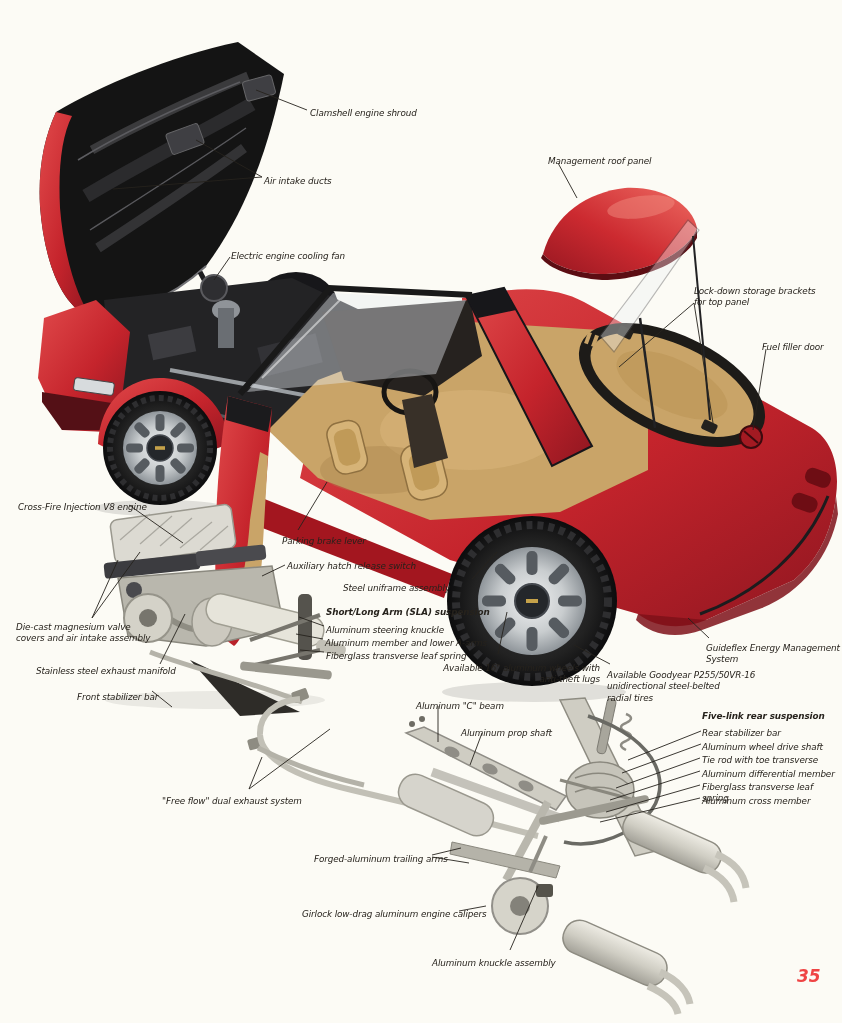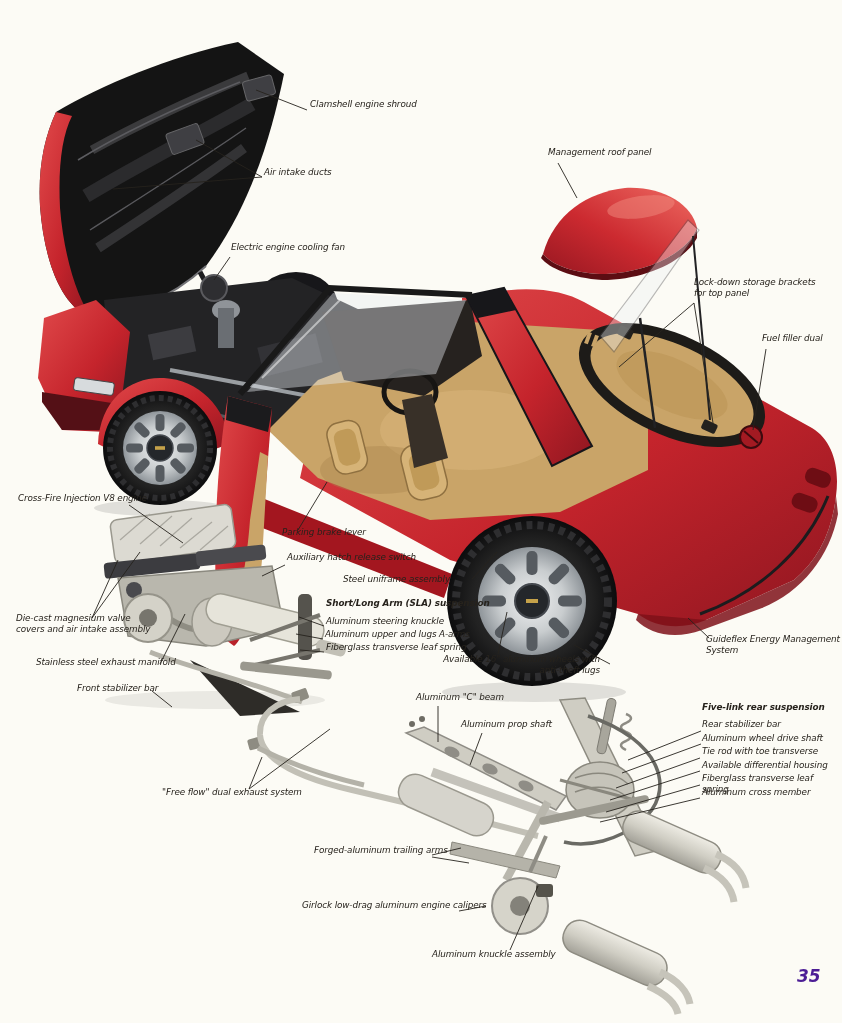--- a/index.html
+++ b/index.html
@@ -6,20 +6,21 @@
   .page{
     position:relative;width:842px;height:1023px;overflow:hidden;
     background:#fcfbf5;font-family:"DejaVu Sans",sans-serif;
   }
   .art{position:absolute;left:0;top:0;width:842px;height:1023px;}
   .label{
     position:absolute;z-index:3;
     font:italic 8.8px "DejaVu Sans",sans-serif;
     color:#26221c;letter-spacing:-0.1px;line-height:1.3;
     white-space:pre-line;
+    margin-top:9px;
   }
   .hdr{font-weight:bold;}
   .alignR{text-align:right;}
   
   #lbl-clamshell{left:310px;top:99px}
   #lbl-air-intake{left:264px;top:167px}
   #lbl-cooling-fan{left:231px;top:242px}
   #lbl-roof-panel{left:548px;top:147px}
   #lbl-lockdown{left:694px;top:277px}
   #lbl-fuel-door{left:762px;top:333px}
@@ -45,21 +46,21 @@
   #lbl-tie-rod{left:702px;top:746px}
   #lbl-diff-housing{left:702px;top:759.5px}
   #lbl-leaf-rear{left:702px;top:773px}
   #lbl-cross-member{left:702px;top:786.5px}
   #lbl-free-flow{left:162px;top:787px}
   #lbl-trailing-arms{left:314px;top:845px}
   #lbl-girlock{left:302px;top:900px}
   #lbl-knuckle-asm{left:432px;top:949px}
   #page-number{
     position:absolute;left:797px;top:966px;z-index:3;
-    font:italic bold 17px "DejaVu Sans",sans-serif;color:#4c1d95;
+    font:italic bold 17px "DejaVu Sans",sans-serif;color:#ef4444;
   }
 </style>
 </head>
 <body>
 
 <div class="page">
 
 <svg class="art" viewBox="0 0 842 1023" xmlns="http://www.w3.org/2000/svg">
   <defs>
     <linearGradient id="gRed" x1="0" y1="0" x2="1" y2="1">
@@ -337,44 +338,47 @@
     <line x1="510" y1="950" x2="538" y2="886"></line>
   </g>
 </svg>
 
   <div class="label" id="lbl-clamshell">Clamshell engine shroud</div>
   <div class="label" id="lbl-air-intake">Air intake ducts</div>
   <div class="label" id="lbl-cooling-fan">Electric engine cooling fan</div>
   <div class="label" id="lbl-roof-panel">Management roof panel</div>
   <div class="label" id="lbl-lockdown">Lock-down storage brackets
 for top panel</div>
-  <div class="label" id="lbl-fuel-door">Fuel filler dual</div>
+  <div class="label" id="lbl-fuel-door">Fuel filler door</div>
   <div class="label" id="lbl-crossfire">Cross-Fire Injection V8 engine</div>
   <div class="label" id="lbl-diecast">Die-cast magnesium valve
 covers and air intake assembly</div>
   <div class="label" id="lbl-stainless">Stainless steel exhaust manifold</div>
   <div class="label" id="lbl-front-stab">Front stabilizer bar</div>
   <div class="label" id="lbl-parking-brake">Parking brake lever</div>
   <div class="label" id="lbl-aux-hatch">Auxiliary hatch release switch</div>
   <div class="label" id="lbl-uniframe">Steel uniframe assembly</div>
   <div class="label hdr" id="lbl-sla-header">Short/Long Arm (SLA) suspension</div>
   <div class="label" id="lbl-steering-knuckle">Aluminum steering knuckle</div>
-  <div class="label" id="lbl-a-arms">Aluminum upper and lugs A-arms</div>
+  <div class="label" id="lbl-a-arms">Aluminum member and lower A-arms</div>
   <div class="label" id="lbl-leaf-front">Fiberglass transverse leaf spring</div>
   <div class="label alignR" id="lbl-wheels16">Available 16" aluminum wheels with
 anti-theft lugs</div>
+  <div class="label" id="lbl-goodyear">Available Goodyear P255/50VR-16
+unidirectional steel-belted
+radial tires</div>
   <div class="label" id="lbl-guideflex">Guideflex Energy Management
 System</div>
   <div class="label" id="lbl-c-beam">Aluminum "C" beam</div>
   <div class="label" id="lbl-prop-shaft">Aluminum prop shaft</div>
   <div class="label hdr" id="lbl-fivelink-header">Five-link rear suspension</div>
   <div class="label" id="lbl-rear-stab">Rear stabilizer bar</div>
   <div class="label" id="lbl-wheel-shaft">Aluminum wheel drive shaft</div>
   <div class="label" id="lbl-tie-rod">Tie rod with toe transverse</div>
-  <div class="label" id="lbl-diff-housing">Available differential housing</div>
+  <div class="label" id="lbl-diff-housing">Aluminum differential member</div>
   <div class="label" id="lbl-leaf-rear">Fiberglass transverse leaf spring</div>
   <div class="label" id="lbl-cross-member">Aluminum cross member</div>
   <div class="label" id="lbl-free-flow">"Free flow" dual exhaust system</div>
   <div class="label" id="lbl-trailing-arms">Forged-aluminum trailing arms</div>
   <div class="label" id="lbl-girlock">Girlock low-drag aluminum engine calipers</div>
   <div class="label" id="lbl-knuckle-asm">Aluminum knuckle assembly</div>
 
   <div id="page-number">35</div>
 </div>
 

